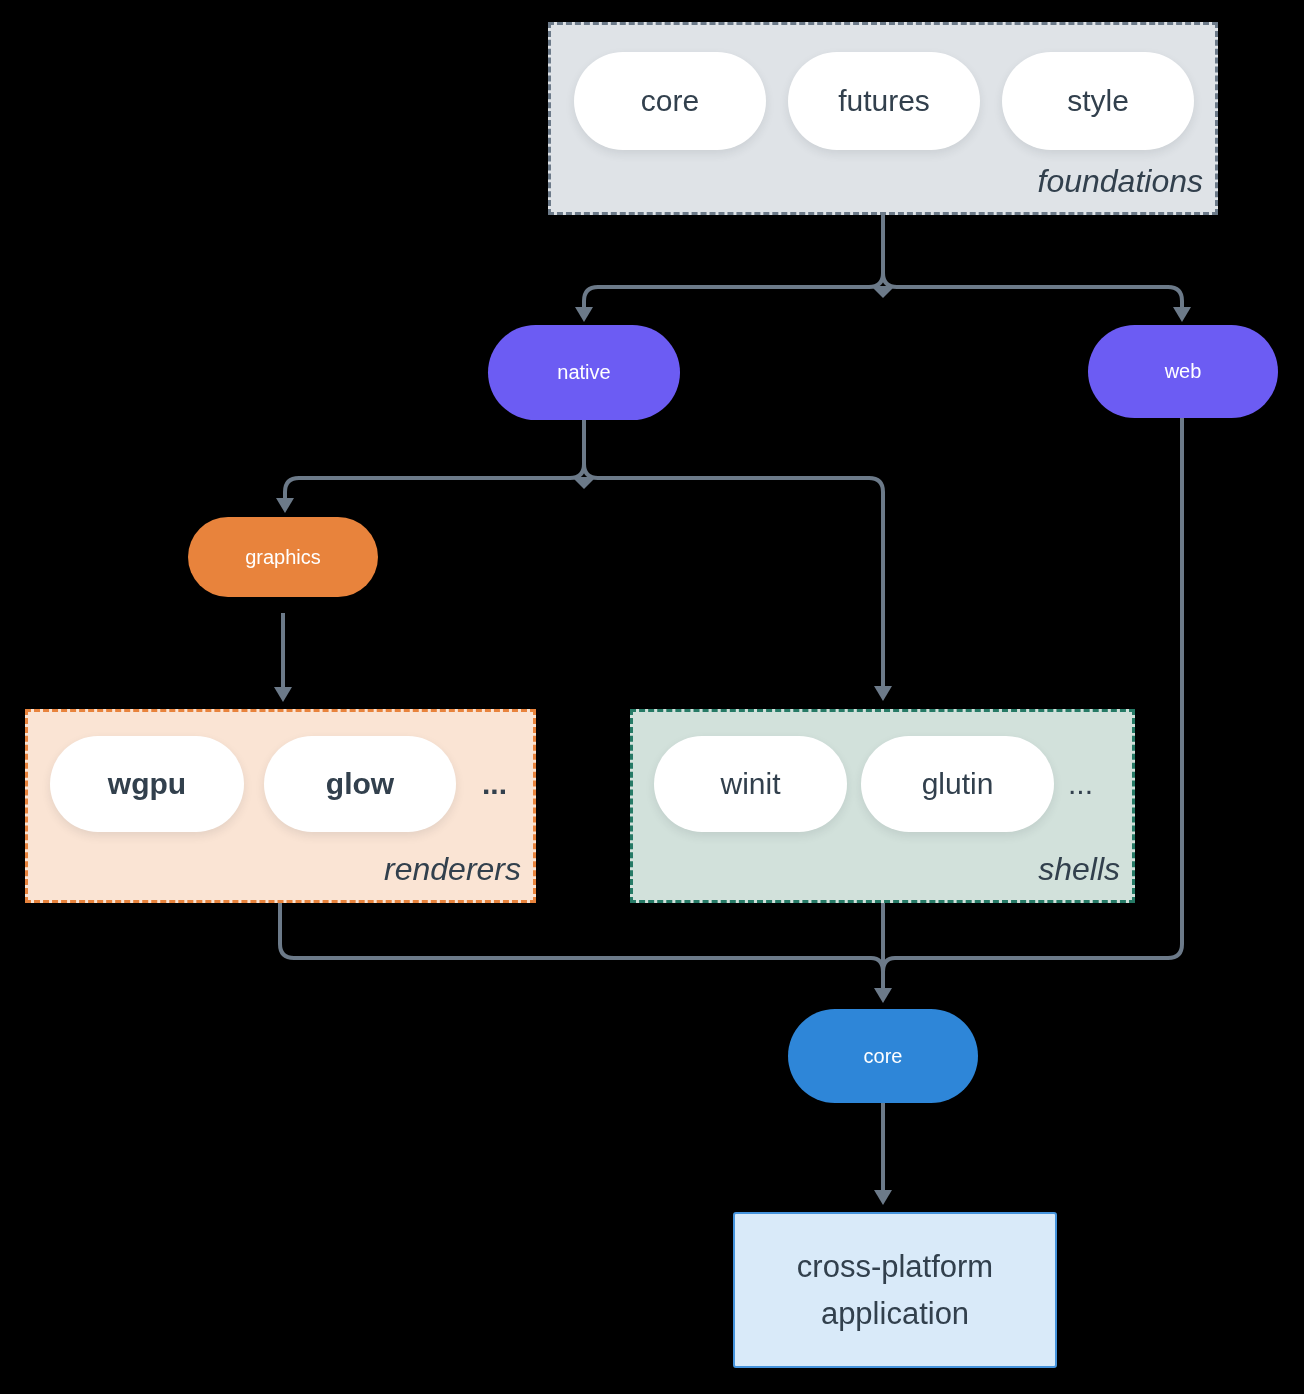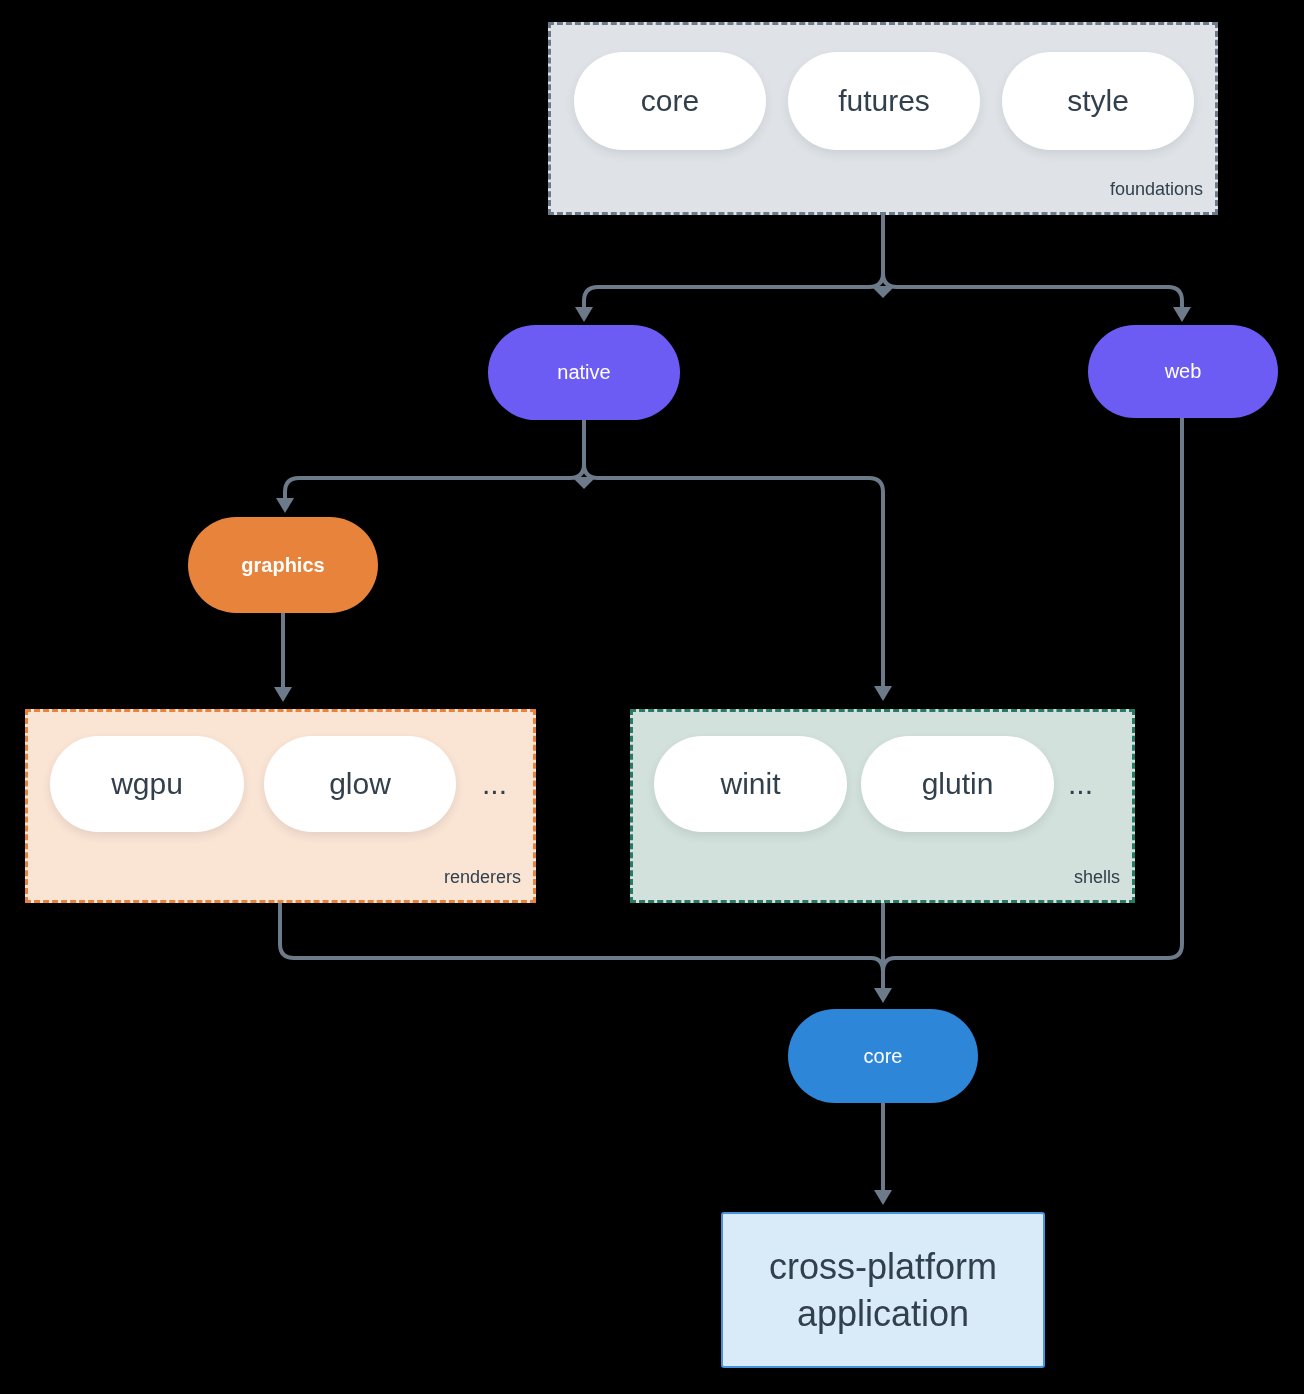--- a/index.html
+++ b/index.html
@@ -12,22 +12,23 @@
   
   .group-box{
     position:absolute;
     border-style:dashed;
     border-width:3px;
     box-sizing:border-box;
   }
   .group-label{
     position:absolute;
     right:12px;bottom:12px;
-    font-size:18px;
+    font-size:32px;
     color:#32404D;
+    font-style:italic;
   }
   .pill-row{
     display:flex;
     align-items:center;
   }
   .white-pill{
     background:#ffffff;
     border-radius:70px;
     display:flex;align-items:center;justify-content:center;
     font-size:30px;
@@ -48,24 +49,25 @@
     color:#ffffff;
   }
   
   .app-box{
     position:absolute;
     box-sizing:border-box;
     border-width:2px;border-style:solid;
     border-radius:3px;
     display:flex;flex-direction:column;
     align-items:center;justify-content:center;
-    font-size:36px;
+    font-size:31px;
     color:#32404D;
     line-height:47px;
     text-align:center;
+    margin-left:12px;
   }
   svg.connectors{position:absolute;left:0;top:0;}
 </style>
 </head>
 <body>
 
 <svg class="connectors" width="1304" height="1394" viewBox="0 0 1304 1394">
   <g fill="none" stroke-width="4" stroke="#6C7A89">
 
     <path d="M883 215 V273"></path>
@@ -109,26 +111,26 @@
 </div>
 
 <div class="node-pill" style="left: 488px; top: 325px; width: 192px; height: 95px; background-color: rgb(108, 92, 243);">
   <span>native</span>
 </div>
 
 <div class="node-pill" style="left: 1088px; top: 325px; width: 190px; height: 93px; background-color: rgb(108, 92, 243);">
   <span>web</span>
 </div>
 
-<div class="node-pill" style="left: 188px; top: 517px; width: 190px; height: 96px; background-color: rgb(232, 131, 60); font-weight: bold;">
+<div class="node-pill" style="left: 188px; top: 517px; width: 190px; height: 80px; background-color: rgb(232, 131, 60);">
   <span>graphics</span>
 </div>
 
 <div class="group-box" style="left: 25px; top: 709px; width: 511px; height: 194px; background-color: rgb(250, 228, 212); border-color: rgb(232, 131, 60);">
-  <div class="pill-row" style="padding:24px 0 0 22px;gap:20px;">
+  <div class="pill-row" style="padding:24px 0 0 22px;gap:20px;font-weight:bold;">
     <div class="white-pill" style="width:194px;height:96px;">wgpu</div>
     <div class="white-pill" style="width:192px;height:96px;">glow</div>
     <div class="ellipsis" style="height:96px;margin-left:6px;">...</div>
   </div>
   <div class="group-label">renderers</div>
 </div>
 
 <div class="group-box" style="left: 630px; top: 709px; width: 505px; height: 194px; background-color: rgb(210, 225, 219); border-color: rgb(38, 122, 102);">
   <div class="pill-row" style="padding:24px 0 0 21px;gap:14px;">
     <div class="white-pill" style="width:193px;height:96px;">winit</div>

